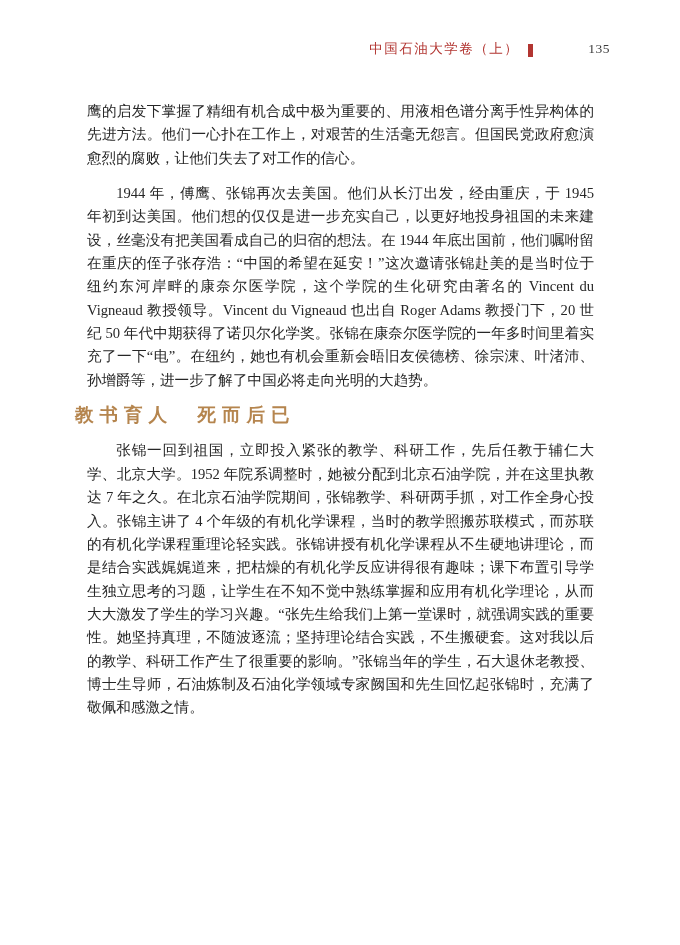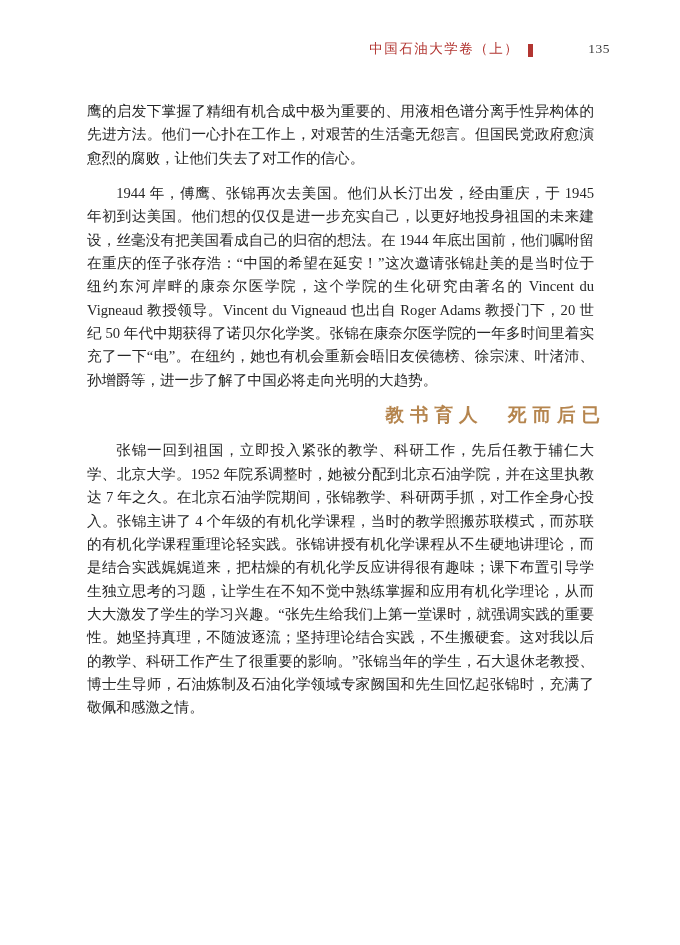--- a/index.html
+++ b/index.html
@@ -54,21 +54,21 @@
     text-justify: inter-ideograph;
   }
   .para {
     margin: 12px;
   }
   .para.indent {
     text-indent: 2em;
   }
   .section-heading {
     margin: 11px 0 8px 0;
-    text-align: right;
+    text-align: left;
     font-size: 18.5px;
     font-weight: 600;
     letter-spacing: 6px;
     color: #b5854e;
     font-family: "Liberation Serif", "DejaVu Serif", serif;
   }
 </style>
 </head>
 <body>
 

